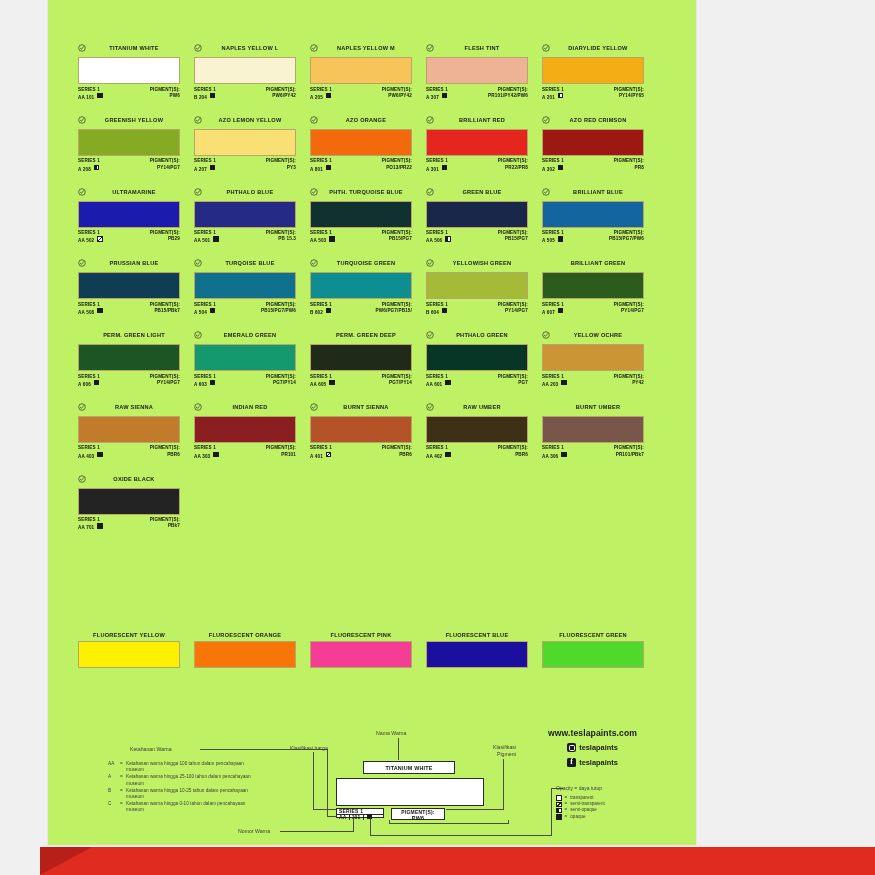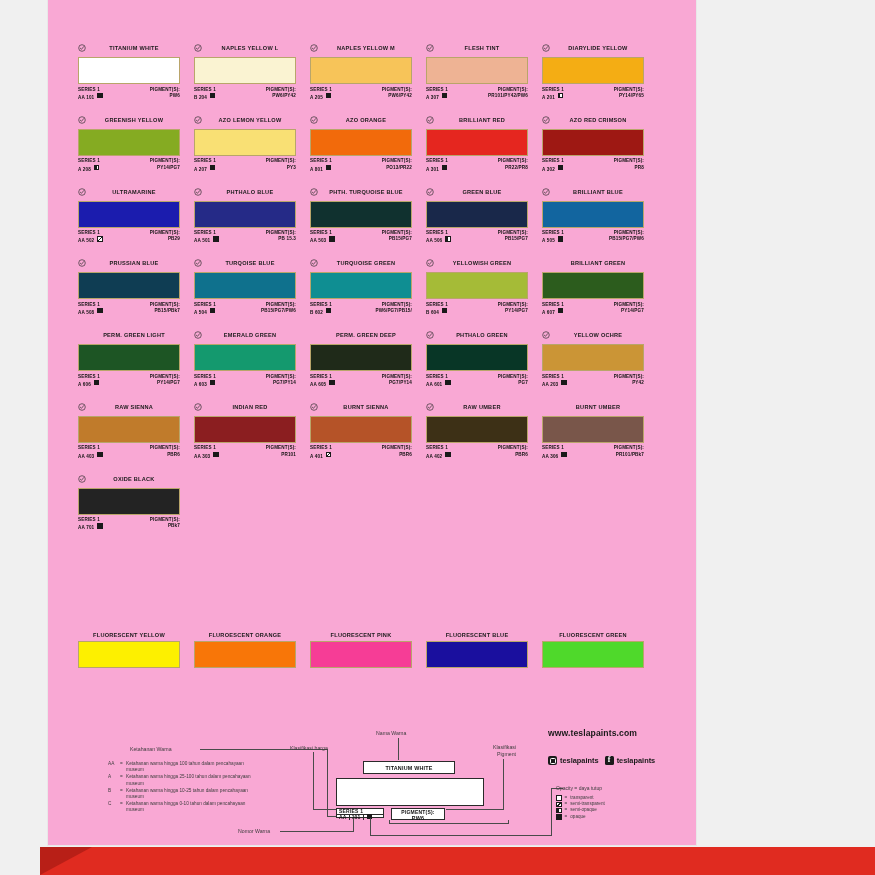--- a/index.html
+++ b/index.html
@@ -3,21 +3,21 @@
 <meta charset="utf-8">
 <style>
   html,body{margin:0;padding:0;}
   body{
     width:875px;height:875px;overflow:hidden;
     background:#f0f0f0;
     font-family:"Liberation Sans", sans-serif;
   }
   .page{
     position:absolute;left:48px;top:0;width:648px;height:845px;
-    background:#f9a8d4;
+    background:#bef264;
     box-shadow:0 0 0 1px #e8e8e8;
   }
   .red-band{
     position:absolute;left:40px;top:847px;width:1168px;height:28px;
     background:#e02b20;
     overflow:hidden;
   }
   .red-band:before{
     content:"";position:absolute;left:0;top:0;
     border-top:28px solid #b81f17;
@@ -126,21 +126,21 @@
   .box-series .l2{height:5px;line-height:5px;text-align:left;padding-left:2px;font-size:5px;display:flex;align-items:center;}
   .box-series .l2 .d1{border-right:0.8px solid #2a2a2a;padding-right:2px;}
   .box-series .l2 .d2{border-right:0.8px solid #2a2a2a;padding:0 2px;}
   .box-series .l2 .d3{padding-left:3px;}
   .box-pig{left:283px;top:80px;width:54px;height:12px;display:block;}
   .box-pig .l1{height:6px;line-height:6px;text-align:center;font-size:5px;}
   .box-pig .l2{height:6px;line-height:6px;text-align:center;font-size:5.4px;font-weight:bold;}
 
   .web{position:absolute;left:440px;top:0px;}
   .web-url{font-size:8.6px;font-weight:bold;color:#1a1a1a;letter-spacing:.1px;}
-  .web-socials{display:flex;align-items:center;margin-top:18px;gap:6px;}
+  .web-socials{display:flex;align-items:center;margin-top:5px;gap:6px;flex-direction:column;}
   .soc{display:flex;align-items:center;gap:3px;}
   .soc-ic{width:9px;height:9px;background:#1a1a1a;border-radius:2px;position:relative;display:block;}
   .soc-ic.ig:after{content:"";position:absolute;left:2px;top:2px;width:4px;height:4px;border:1px solid #fff;border-radius:1.4px;}
   .soc-ic.fb{border-radius:1.5px;}
   .soc-ic.fb:after{content:"f";position:absolute;left:0;top:-1px;width:9px;text-align:center;color:#fff;font-size:8px;font-weight:bold;font-family:"Liberation Serif",serif;}
   .soc-t{font-size:7.4px;font-weight:bold;color:#1a1a1a;}
 
   .opbox{position:absolute;left:448px;top:57px;width:120px;}
   .opbox-title{font-size:5px;color:#3d3d3d;margin-bottom:4px;}
   .op-item{display:flex;align-items:center;font-size:4.6px;color:#3d3d3d;line-height:6.2px;}

